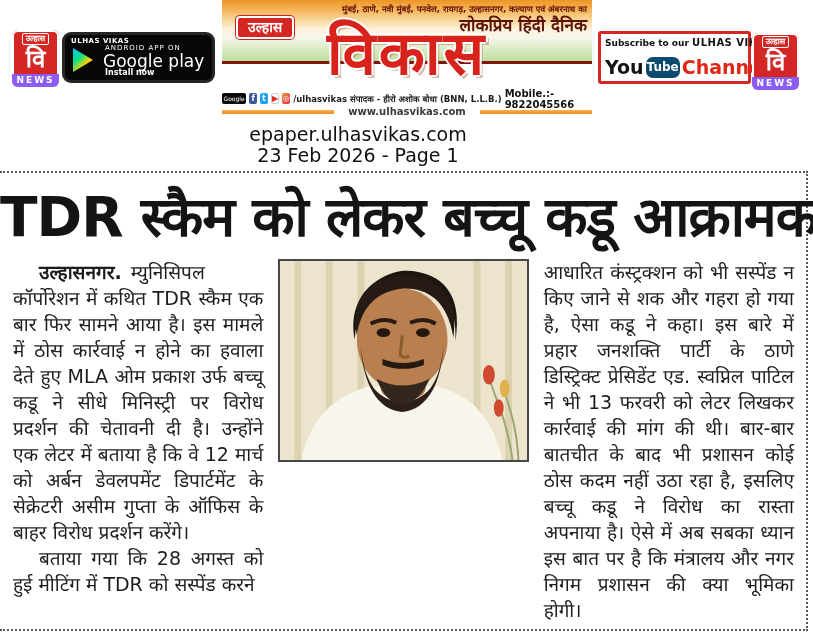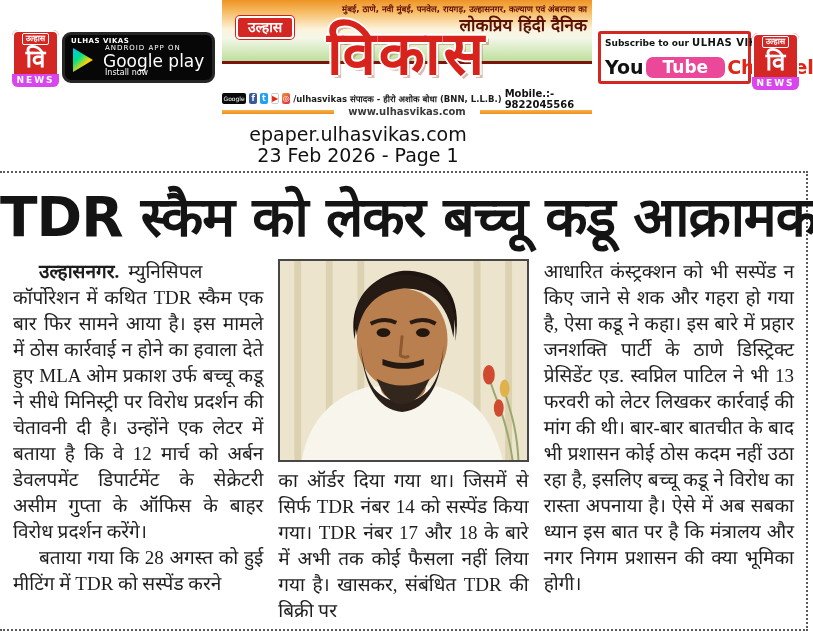--- a/index.html
+++ b/index.html
@@ -10,35 +10,35 @@
   
   .masthead { position:absolute; top:0; left:0; width:813px; height:120px; background:#fff; }
 
   
   .news-logo { position:absolute; background:#d42723; border-radius:6px;
                box-shadow:0 0 0 2px #fff inset; display:flex; flex-direction:column;
                align-items:center; overflow:hidden; }
   .news-logo .nl-top { color:#fff; font-size:8px; font-weight:bold; border:1px solid #fff;
                border-radius:2px; margin-top:3px; padding:0 3px; line-height:10px; }
   .news-logo .nl-letter { color:#fff; font-size:24px; font-weight:bold; line-height:28px; flex:1; }
-  .news-logo .nl-news { width:100%; background:#d946ef; color:#fff; text-align:center;
+  .news-logo .nl-news { width:100%; background:#8b5cf6; color:#fff; text-align:center;
                font-size:9px; font-weight:bold; letter-spacing:2px; line-height:13px; }
   .logo-left  { left:12px;  top:30px; width:47px; height:57px; }
   .logo-right { left:752px; top:33px; width:47px; height:57px; }
 
   
   .play-badge { position:absolute; left:62px; top:32px; width:153px; height:51px;
                 background:#070707; border:3px solid #262626; border-radius:9px; color:#fff; }
   .pb-brand { position:absolute; left:6px; top:2px; font-size:7px; font-weight:bold; letter-spacing:.5px; }
   .pb-tri { position:absolute; left:8px; top:13px; width:20px; height:24px;
             clip-path:polygon(0 0,100% 50%,0 100%);
             background:linear-gradient(135deg,#00c4ff 0%,#00e08c 35%,#ffd500 65%,#ff3a44 100%); }
   .pb-line1 { position:absolute; left:40px; top:9px; font-size:7px; letter-spacing:1px; }
   .pb-store { position:absolute; left:38px; top:16px; font-size:17px; font-weight:500; }
-  .pb-install { position:absolute; left:40px; bottom:3px; font-size:8px; font-weight:normal; }
+  .pb-install { position:absolute; left:40px; bottom:3px; font-size:8px; font-weight:bold; }
 
   
   .band { position:absolute; left:222px; top:0; width:370px; height:64px;
           background:linear-gradient(180deg,#ef9426 0%,#f6bd66 20%,#fdf3dc 48%,#f4f7ea 62%,#cfe7b5 88%,#bddf9f 100%);
           border-bottom:3px solid #7c150e; }
   .band-tagline { position:absolute; top:3px; right:5px; font-size:8.5px; font-weight:bold; color:#641106; }
   .band-subtitle { position:absolute; top:13px; right:5px; font-size:17px; font-weight:bold; color:#5a1206; }
   .band-ulhas { position:absolute; left:14px; top:16px; background:#d42723; color:#fff;
                 font-size:14px; font-weight:bold; padding:0 10px; line-height:19px;
                 border:2px solid #fff; border-radius:4px; box-shadow:0 0 0 1px #c22; }
@@ -63,37 +63,37 @@
   .band-web .bar { flex:1; height:4px; background:linear-gradient(180deg,#f7b24a,#ef8f1f); }
   .band-web .url { font-size:10px; font-weight:bold; color:#3a3a3a; }
 
   
   .yt-box { position:absolute; left:598px; top:31px; width:153px; height:53px; background:#fff;
             border:3px solid #d42723; border-radius:3px; padding:3px 4px; }
   .yt-l1 { font-size:9px; color:#111; font-weight:bold; white-space:nowrap; }
   .yt-l1 .yt-brand { font-size:10px; font-weight:900; letter-spacing:.5px; }
   .yt-l2 { display:flex; align-items:center; gap:2px; margin-top:8px; }
   .yt-you { font-size:19px; font-weight:900; color:#111; }
-  .yt-tube { font-size:17px; font-weight:900; color:#fff; background:#ec4899;
-             border-radius:7px; padding:1px 17px; line-height:19px; }
+  .yt-tube { font-size:12px; font-weight:900; color:#fff; background:#0c4a6e;
+             border-radius:7px; padding:1px 1px; line-height:19px; }
   .yt-ch { font-size:19px; font-weight:900; color:#e02717; }
 
   
   .page-info { position:absolute; top:124px; left:0; width:716px; text-align:center;
                font-size:19px; line-height:21px; color:#101010; }
 
   
   .article { position:absolute; top:171px; left:0; width:808px; height:460px;
              border-top:2px dotted #5a5a5a; border-right:2px dotted #5a5a5a;
              border-bottom:2px dotted #5a5a5a; background:#fff; }
   .headline { margin-top:4px; width:100%; text-align:left; font-size:55px; line-height:80px;
               font-weight:800; color:#141414; letter-spacing:-1px; white-space:nowrap; }
   .cols { display:flex; gap:15px; padding:2px 12px 0 13px; }
   .col { flex:1; font-size:19px; line-height:26px; text-align:justify; color:#1d1d1d; }
-  .col p { text-align:justify;font-family:Liberation Serif, serif; }
+  .col p { text-align:justify; }
   .p-indent { text-indent:26px; }
   .dateline { font-weight:bold; margin-right:9px; }
   .photo-frame { width:100%; height:203px; border:2px solid #474747; background:#ece4cd;
                  margin-bottom:6px; overflow:hidden; }
   .photo-frame svg { display:block; width:100%; height:100%; }
 </style>
 </head>
 <body>
 
 <div class="page">
@@ -207,23 +207,20 @@
             <ellipse cx="105" cy="73" rx="7" ry="4.5" fill="#23170f"></ellipse>
             <ellipse cx="145" cy="73" rx="7" ry="4.5" fill="#23170f"></ellipse>
 
             <path d="M124,76 L122,96 Q126,100 131,97" stroke="#8d5a30" stroke-width="3" fill="none"></path>
 
             <path d="M104,106 Q125,114 146,106 L146,100 Q125,108 104,100 Z" fill="#241a12"></path>
             <path d="M82,86 C86,128 100,142 124,144 C148,142 162,128 166,86 C164,124 150,152 124,154 C98,152 84,124 82,86 Z" fill="#2a2019"></path>
             <path d="M98,120 Q124,134 152,120 Q140,146 124,146 Q108,146 98,120 Z" fill="#33271d"></path>
           </svg>
         </div>
-        <p>
-          <span>का ऑर्डर दिया गया था। जिसमें से सिर्फ TDR नंबर 14 को सस्पेंड किया गया। TDR नंबर 17 और 18 के बारे में अभी तक कोई फैसला नहीं लिया गया है। खासकर, संबंधित TDR की बिक्री पर</span>
-        </p>
       </div>
 
       <div class="col">
         <p>
           <span>आधारित कंस्ट्रक्शन को भी सस्पेंड न किए जाने से शक और गहरा हो गया है, ऐसा कडू ने कहा। इस बारे में प्रहार जनशक्ति पार्टी के ठाणे डिस्ट्रिक्ट प्रेसिडेंट एड. स्वप्निल पाटिल ने भी 13 फरवरी को लेटर लिखकर कार्रवाई की मांग की थी। बार-बार बातचीत के बाद भी प्रशासन कोई ठोस कदम नहीं उठा रहा है, इसलिए बच्चू कडू ने विरोध का रास्ता अपनाया है। ऐसे में अब सबका ध्यान इस बात पर है कि मंत्रालय और नगर निगम प्रशासन की क्या भूमिका होगी।</span>
         </p>
       </div>
 
     </div>
   </div>

